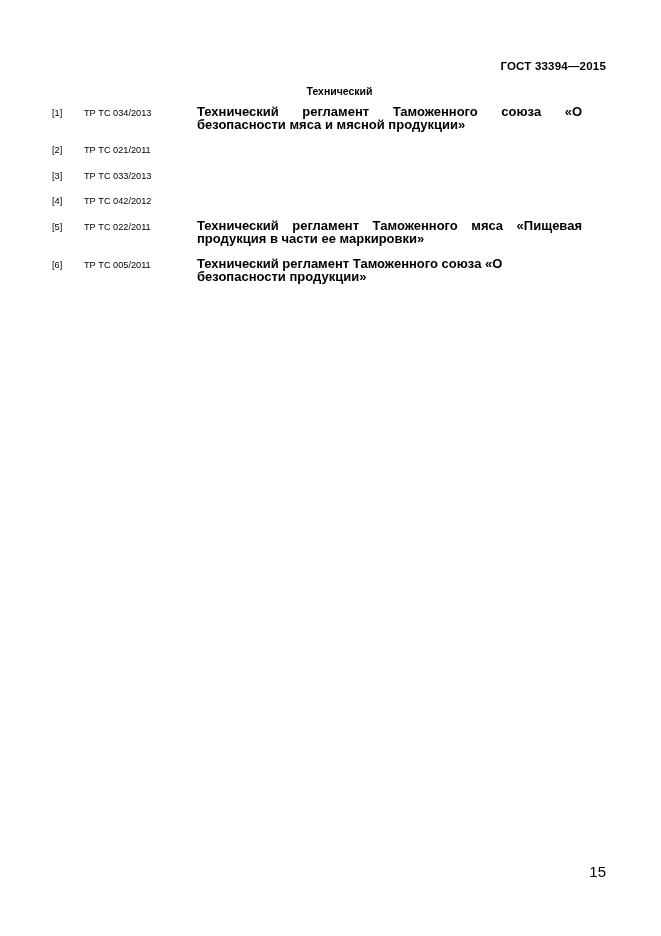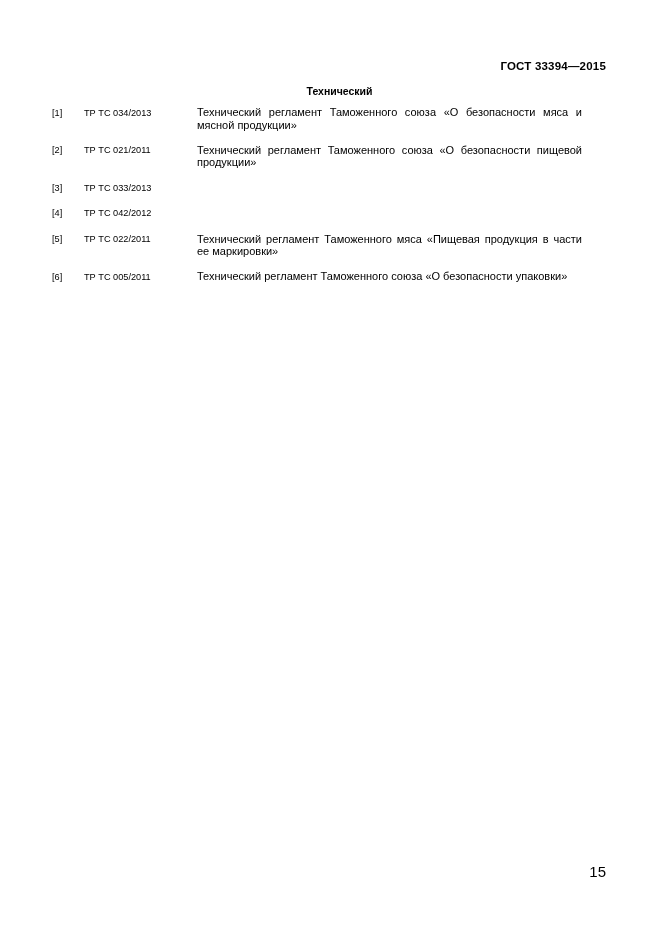--- a/index.html
+++ b/index.html
@@ -61,25 +61,26 @@
   }
   .entry-code {
     width: 113px;
     flex: 0 0 113px;
     font-size: 9.2px;
     line-height: 12.6px;
     padding-top: 0.5px;
   }
   .entry-text {
     flex: 1 1 auto;
-    font-size: 11px;
+    font-size: 13px;
     line-height: 12.6px;
     text-align: justify;
     text-justify: inter-word;
     hyphens: none;
+    font-weight: bold;
   }
   .entry-text.nojust {
     text-align: left;
   }
   .page-number {
     position: absolute;
     bottom: 56px;
     right: 55px;
     font-size: 15px;
   }
@@ -97,21 +98,20 @@
 
     <div class="entry">
       <div class="entry-num">[1]</div>
       <div class="entry-code">ТР ТС 034/2013</div>
       <div class="entry-text">Технический регламент Таможенного союза «О безопасности мяса и мясной продукции»</div>
     </div>
 
     <div class="entry">
       <div class="entry-num">[2]</div>
       <div class="entry-code">ТР ТС 021/2011</div>
-      <div class="entry-text">Технический регламент Таможенного союза «О безопасности пищевой продукции»</div>
     </div>
 
     <div class="entry">
       <div class="entry-num">[3]</div>
       <div class="entry-code">ТР ТС 033/2013</div>
     </div>
 
     <div class="entry">
       <div class="entry-num">[4]</div>
       <div class="entry-code">ТР ТС 042/2012</div>
@@ -119,20 +119,20 @@
 
     <div class="entry">
       <div class="entry-num">[5]</div>
       <div class="entry-code">ТР ТС 022/2011</div>
       <div class="entry-text">Технический регламент Таможенного мяса «Пищевая продукция в части ее маркировки»</div>
     </div>
 
     <div class="entry">
       <div class="entry-num">[6]</div>
       <div class="entry-code">ТР ТС 005/2011</div>
-      <div class="entry-text nojust">Технический регламент Таможенного союза «О безопасности упаковки»</div>
+      <div class="entry-text nojust">Технический регламент Таможенного союза «О безопасности продукции»</div>
     </div>
 
   </div>
 
   <div class="page-number">15</div>
 
 </div>
 
 </body></html>

